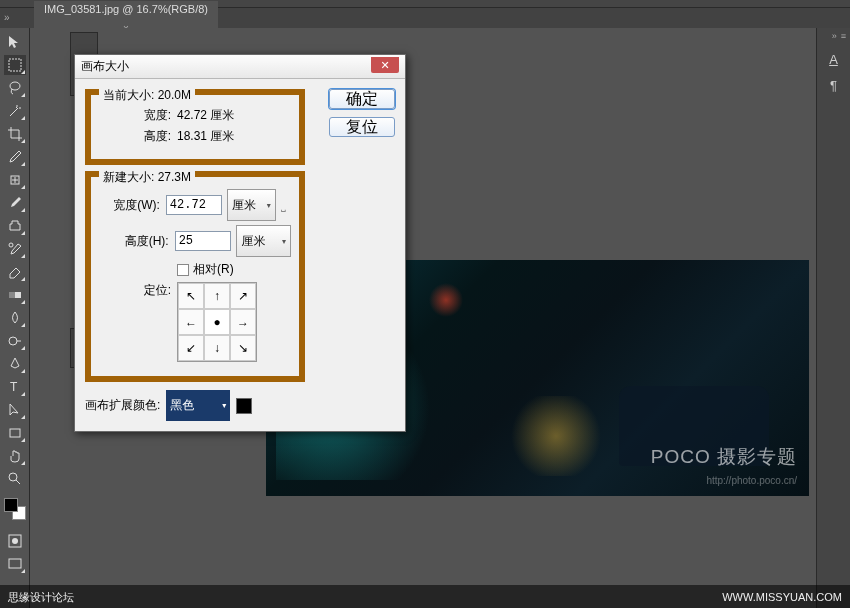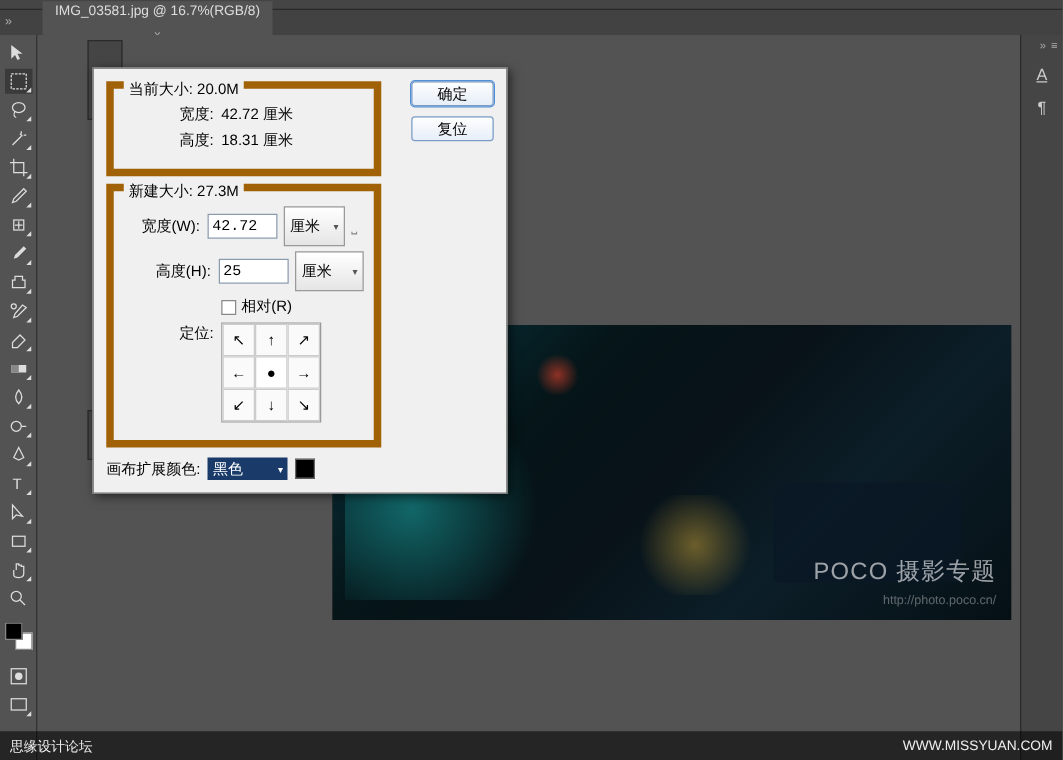--- a/index.html
+++ b/index.html
@@ -45,24 +45,24 @@
 .input { width: 56px; height: 20px; border: 1px solid #8a9aad; background: #fff; padding: 1px 3px; font-size: 12px; font-family: Liberation Mono, monospace; }
 .select { width: 56px; height: 32px; border: 1px solid #999; background: linear-gradient(#fff,#e5e5e5); font-size: 12px; display: inline-flex; align-items: center; justify-content: space-between; padding: 0 4px; }
 .select .arr { font-size: 8px; color: #555; }
 .link-col { width: 18px; display: flex; justify-content: center; }
 .checkbox { display: inline-flex; align-items: center; gap: 4px; }
 .checkbox .box { width: 12px; height: 12px; border: 1px solid #888; background: #fff; }
 .anchor-grid { display: grid; grid-template-columns: repeat(3, 26px); grid-template-rows: repeat(3, 26px); border: 1px solid #999; width: 80px; }
 .anchor-cell { border: 1px solid #ccc; display: flex; align-items: center; justify-content: center; font-size: 12px; background: #fafafa; }
 .anchor-cell.center { background: #fff; }
 .dlg-btns { position: absolute; right: 10px; top: 10px; display: flex; flex-direction: column; gap: 8px; }
-.btn { width: 66px; height: 20px; border: 1px solid #7a9cc6; border-radius: 3px; background: linear-gradient(#fefefe,#e6eef8); font-size: 12px; display:flex; align-items:center; justify-content:center;margin-left:19px; }
+.btn { width: 66px; height: 20px; border: 1px solid #7a9cc6; border-radius: 3px; background: linear-gradient(#fefefe,#e6eef8); font-size: 16px; display:flex; align-items:center; justify-content:center;margin-left:19px; }
 .btn.primary { box-shadow: 0 0 0 1px #4d90d9; }
 .ext-row { display: flex; align-items: center; gap: 6px; margin-top: 8px; }
-.color-sel { width: 64px; height: 18px; background: #1a3a6a; color: #fff; display: inline-flex; align-items: center; padding: 0 4px; justify-content: space-between; font-size: 12px; font-family: Liberation Serif, serif; }
+.color-sel { width: 64px; height: 31px; background: #1a3a6a; color: #fff; display: inline-flex; align-items: center; padding: 0 4px; justify-content: space-between; font-size: 12px; font-family: Liberation Serif, serif; }
 .color-sw { width: 16px; height: 16px; background: #000; border: 1px solid #666; }
 .footer { position: absolute; left: 0; bottom: -1px; width: 100%; height: 24px; background: rgba(0,0,0,0.55); color: #eee; font-size: 11px; display:flex; align-items:center; padding: 0 8px; justify-content: space-between; }
 </style>
 </head>
 <body>
 
 <div class="menubar"></div>
 <div class="tabbar">
   <div class="expand">»</div>
   <div class="tab">
@@ -223,20 +223,26 @@
         <div class="glow1"></div>
           <div class="glow2"></div>
           <div class="glow3"></div>
         <div class="car"></div>
         <div class="wm1">POCO 摄影专题</div>
         <div class="wm2">http://photo.poco.cn/</div>
       </div>
     </div>
 
     <div class="dialog">
+      <div class="dlg-title">
+        <span>画布大小</span>
+        <div class="dlg-close">
+            <span>✕</span>
+          </div>
+      </div>
       <div class="dlg-body">
         <div class="dlg-btns">
           <div class="btn primary">
               <span>确定</span>
             </div>
           <div class="btn">
               <span>复位</span>
             </div>
         </div>
 

